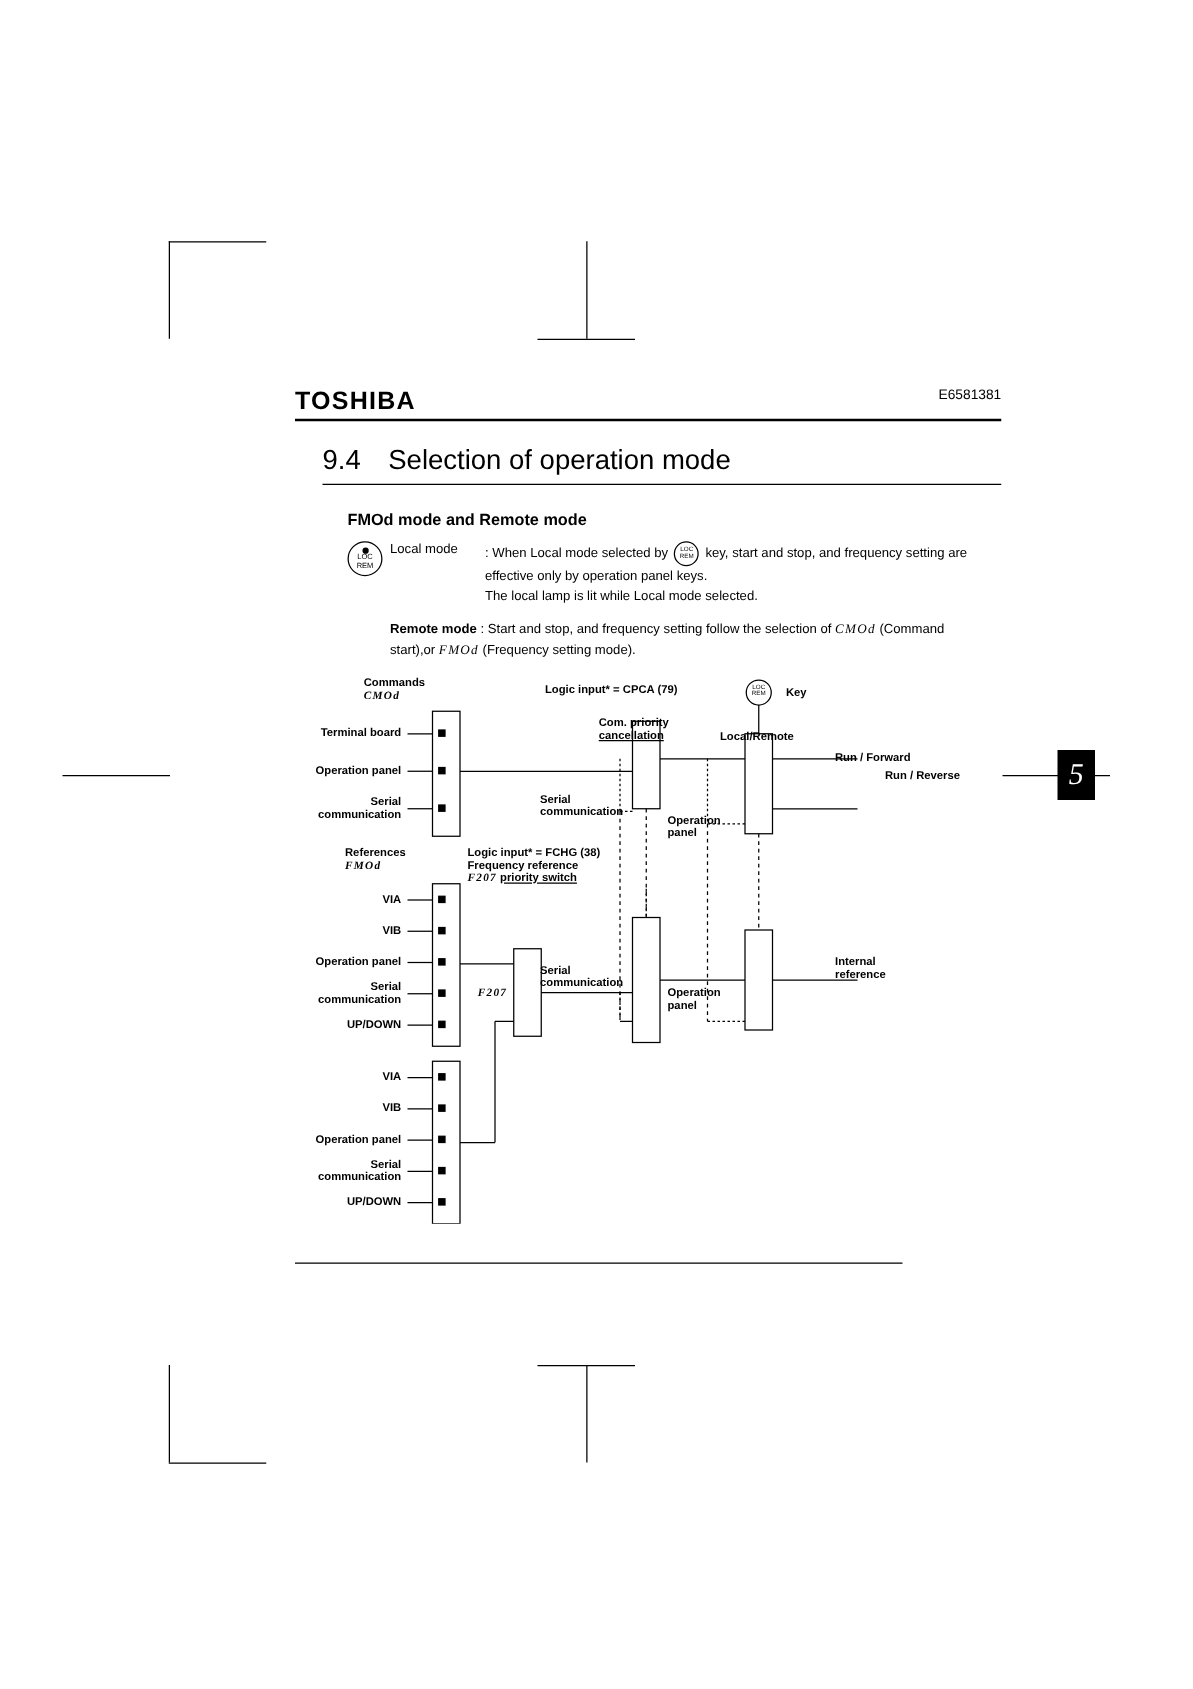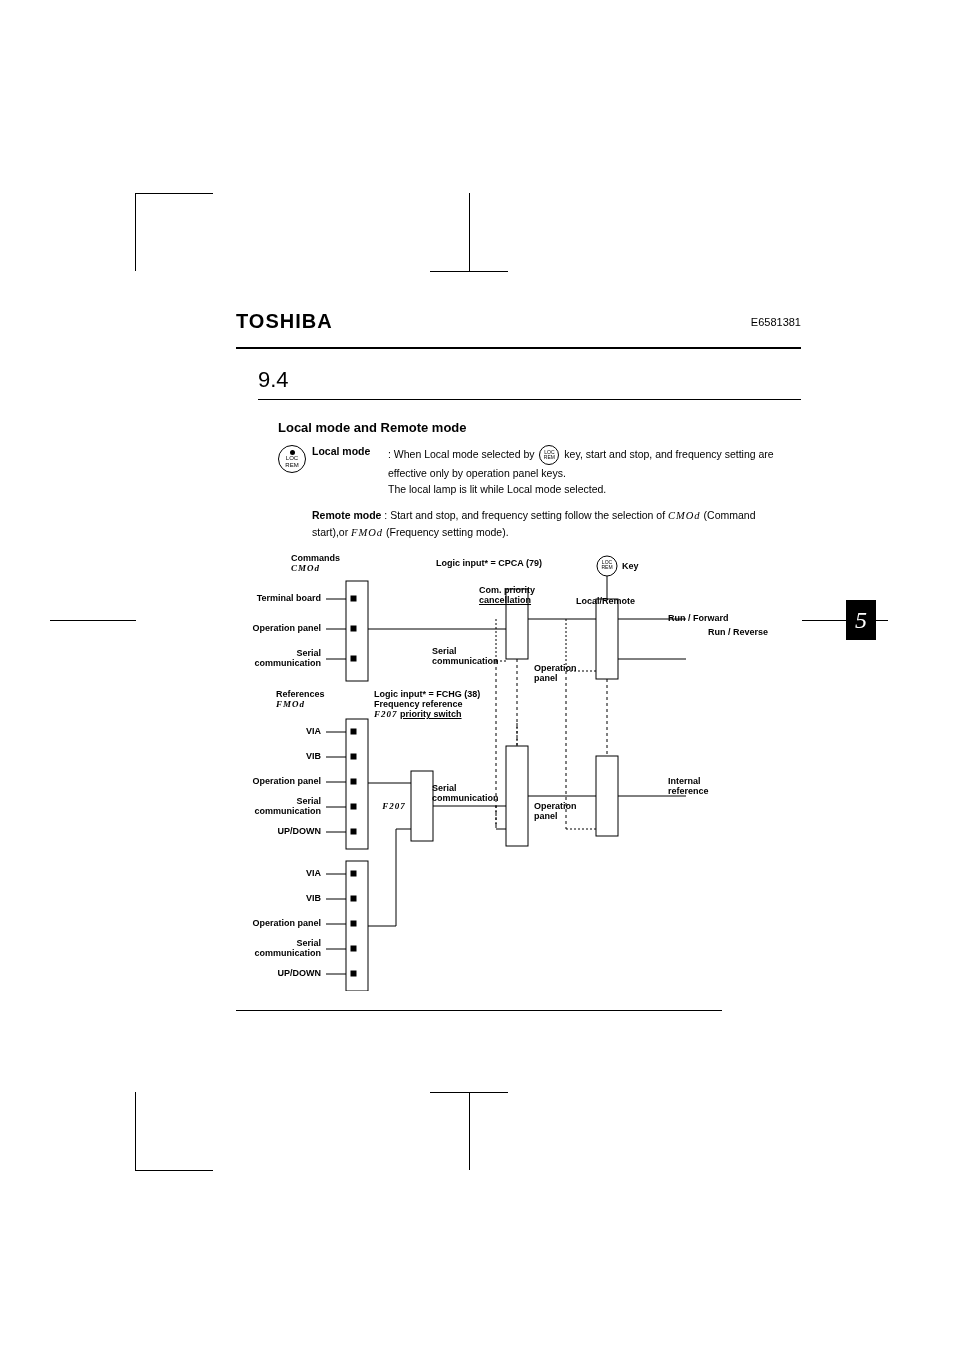--- a/index.html
+++ b/index.html
@@ -8,34 +8,34 @@
   .crop-tl-h{position:absolute;left:135px;top:193px;width:78px;height:1px;background:#000}
   .crop-tc-v{position:absolute;left:469px;top:193px;width:1px;height:78px;background:#000}
   .crop-tc-h{position:absolute;left:430px;top:271px;width:78px;height:1px;background:#000}
   .crop-bl-v{position:absolute;left:135px;top:1092px;width:1px;height:78px;background:#000}
   .crop-bl-h{position:absolute;left:135px;top:1170px;width:78px;height:1px;background:#000}
   .crop-bc-v{position:absolute;left:469px;top:1092px;width:1px;height:78px;background:#000}
   .crop-bc-h{position:absolute;left:430px;top:1092px;width:78px;height:1px;background:#000}
   .crop-ml{position:absolute;left:50px;top:620px;width:86px;height:1px;background:#000}
   .crop-mr{position:absolute;left:802px;top:620px;width:86px;height:1px;background:#000}
   .content{position:absolute;left:236px;top:310px;width:565px}
-  .hdrbar{display:flex;justify-content:space-between;align-items:center;border-bottom:2px solid #000;padding-bottom:14px}
+  .hdrbar{display:flex;justify-content:space-between;align-items:flex-start;border-bottom:2px solid #000;padding-bottom:2px}
   .brand{font-weight:900;font-size:20px;letter-spacing:1px}
   .docnum{font-size:11px}
   .sectitle{display:flex;align-items:baseline;gap:22px;margin:18px 0 6px 22px}
   .secnum{font-size:22px}
   .secname{font-size:22px}
   .secrule{border-bottom:1px solid #000;margin-left:22px}
   .sub1{font-weight:700;font-size:13px;margin:20px 0 10px 42px}
   .keyicon{display:inline-flex;width:26px;height:26px;border:1px solid #000;border-radius:50%;font-size:6px;align-items:center;justify-content:center;flex-direction:column;line-height:7px;vertical-align:middle}
   .keyicon .lamp{width:5px;height:5px;border-radius:50%;background:#000;position:relative}
   .keyicon .txt{font-size:6px}
   .modetbl{margin-left:42px;font-size:10.5px}
   .moderow{display:flex;align-items:flex-start;margin-bottom:10px}
-  .modekey{width:76px;font-weight:700;flex-shrink:0}
+  .modekey{width:76px;font-weight:400;flex-shrink:0}
   .modekey-inline{font-weight:700}
   .modetxt{line-height:16px}
   .keysmall{display:inline-flex;width:18px;height:18px;border:1px solid #000;border-radius:50%;font-size:5px;flex-direction:column;align-items:center;justify-content:center;line-height:5px;vertical-align:middle;margin:0 2px}
   .seg{font-family:monospace;letter-spacing:1px}
   .italic{font-style:italic;font-family:'Times New Roman',serif}
   .sub2{font-weight:700;font-size:13px;margin:18px 0 12px 42px}
   .diagram{position:relative;height:440px;margin-left:0}
   .dlabel{position:absolute;font-size:9px;font-weight:700;text-align:right}
   .dlabel.center{text-align:left}
   .sidebadge{position:absolute;right:-75px;top:290px;width:30px;height:40px;background:#000;color:#fff;display:flex;align-items:center;justify-content:center;font-family:'Times New Roman',serif;font-style:italic;font-size:24px}
@@ -60,24 +60,25 @@
     <div class="crop-mr"></div>
 
   <div class="content">
     <div class="hdrbar">
       <span class="brand">TOSHIBA</span>
       <span class="docnum">E6581381</span>
     </div>
 
     <div class="sectitle">
       <span class="secnum">9.4</span>
+      <span class="secname">Selection of operation mode</span>
     </div>
     <div class="secrule"></div>
 
-    <div class="sub1">Local mode and Remote mode</div>
+    <div class="sub1">FMOd mode and Remote mode</div>
 
     <div class="modetbl">
       <div class="moderow">
         <span style="width:34px;flex-shrink:0">
           <span class="keyicon">
             <span class="lamp"></span>
             <span class="txt">LOC</span>
             <span class="txt">REM</span>
           </span>
         </span>
@@ -187,21 +188,21 @@
       <div class="dlabel center" style="left:55px;top:2px;width:80px">
         <span>Commands</span><br><span class="seg italic">CMOd</span>
       </div>
       <div class="dlabel" style="left:-20px;top:42px;width:105px">Terminal board</div>
       <div class="dlabel" style="left:-20px;top:72px;width:105px">Operation panel</div>
       <div class="dlabel" style="left:-20px;top:97px;width:105px"><span>Serial</span><br><span>communication</span></div>
 
       <div class="dlabel center" style="left:200px;top:7px;width:140px;font-weight:700">Logic input* = CPCA (79)</div>
       <div class="dlabel center" style="left:243px;top:34px;width:80px"><span>Com. priority</span><br><span style="text-decoration:underline">cancellation</span></div>
       <div class="dlabel" style="left:340px;top:45px;width:80px;text-align:left">Local/Remote</div>
-      <div class="dlabel" style="left:386px;top:10px;width:30px;text-align:left">Key</div>
+      <div class="dlabel" style="left:386px;top:10px;width:30px;text-align:center">Key</div>
       <div style="position:absolute;left:364px;top:9px;font-size:5px;line-height:5px;text-align:center;width:14px"><span>LOC</span><br><span>REM</span></div>
 
       <div class="dlabel" style="left:432px;top:62px;width:100px;text-align:left">Run / Forward</div>
       <div class="dlabel" style="left:432px;top:76px;width:100px;text-align:right">Run / Reverse</div>
       <div class="dlabel center" style="left:196px;top:95px;width:80px"><span>Serial</span><br><span>communication</span></div>
       <div class="dlabel center" style="left:298px;top:112px;width:70px"><span>Operation</span><br><span>panel</span></div>
 
       <div class="dlabel center" style="left:40px;top:138px;width:90px">
         <span>References</span><br><span class="seg italic">FMOd</span>
       </div>

